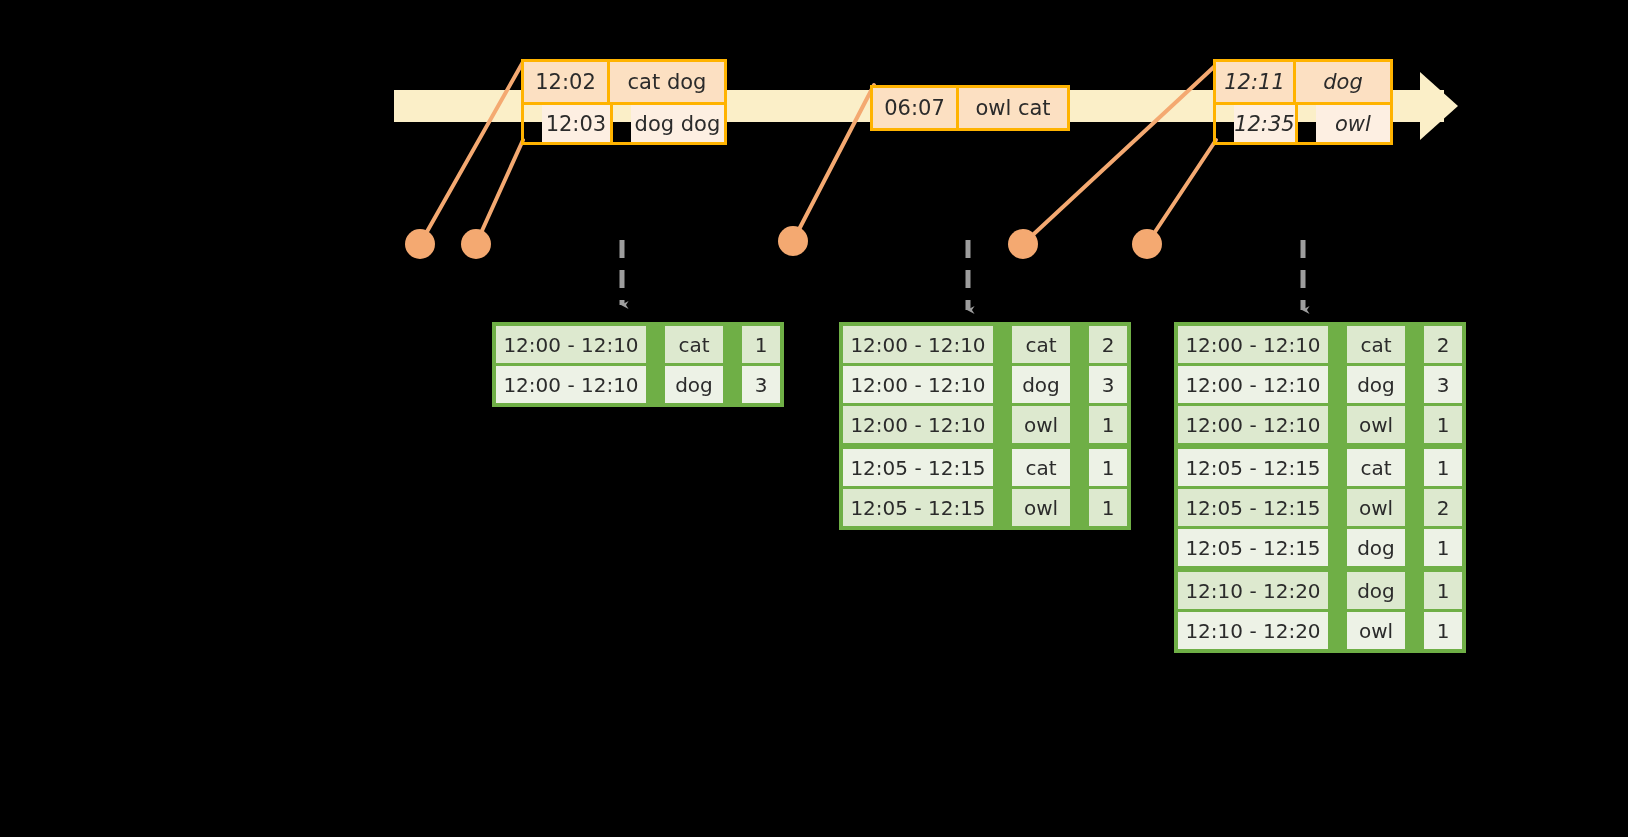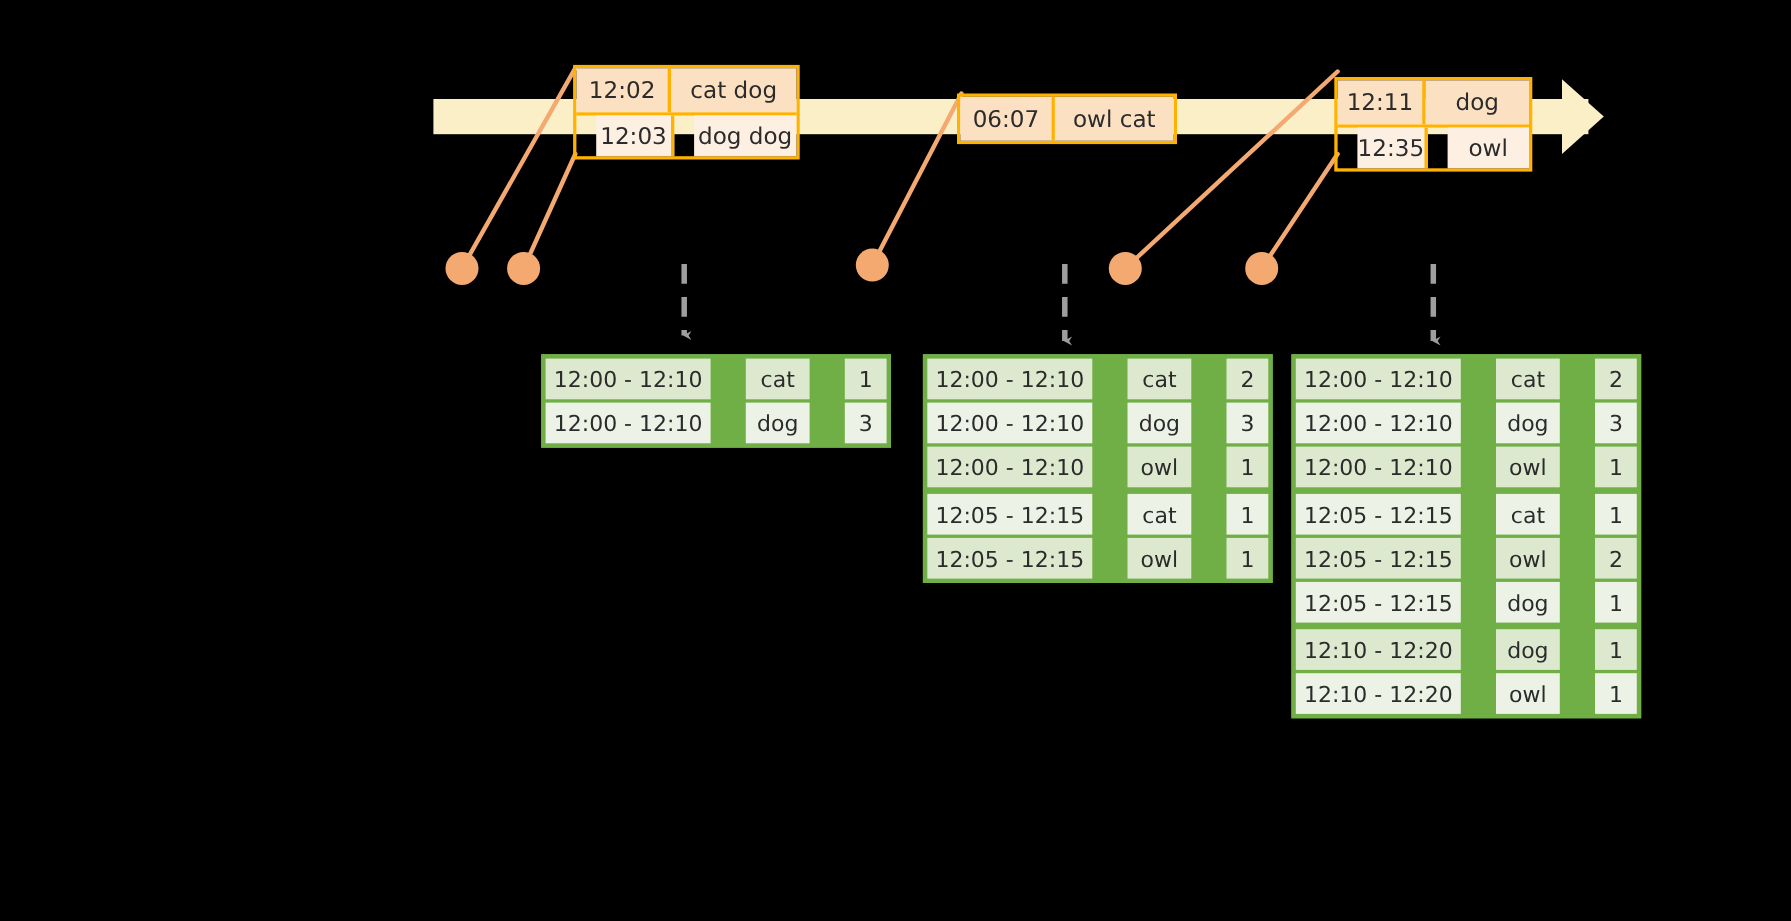--- a/index.html
+++ b/index.html
@@ -18,28 +18,28 @@
   .evt-row .c{
     display:flex;align-items:center;justify-content:center;
     font-size:21px;box-sizing:border-box;white-space:nowrap;
   }
   .evt-row .c.time{border-right:3px solid #FFB300;}
   .evt-row.dark .c{background:#FCE0C2;}
   .evt-row.light .c{background:#FDEFE2;margin-left:18px;}
 
   
   .gtable{position:absolute;border:4px solid #6FAF46;box-sizing:border-box;background:#6FAF46;}
-  .grow{display:flex;height:37px;box-sizing:border-box;gap:29px;}
+  .grow{display:flex;height:37px;box-sizing:border-box;}
   .grow + .grow{margin-top:3px;}
   .grow.gap{margin-top:6px;}
   .grow .gc{
     display:flex;align-items:center;justify-content:center;
     font-size:20px;box-sizing:border-box;white-space:nowrap;
   }
-  .grow .gc + .gc{margin-left:3px;text-align:center;}
+  .grow .gc + .gc{margin-left:19px;text-align:center;}
   .grow.dark .gc{background:#DDE9CF;}
   .grow.light .gc{background:#EDF2E6;}
   .gc.win{width:150px;}
   .gc.key{width:58px;}
   .gc.val{width:38px;}
 </style>
 </head>
 <body>
 
 <div id="stage">
@@ -89,21 +89,21 @@
     </div>
   </div>
 
   <div class="evt-group" style="left:870px;top:85px;width:200px;">
     <div class="evt-row dark">
       <div class="c time" style="width:86px">06:07</div>
       <div class="c words" style="width:108px">owl cat</div>
     </div>
   </div>
 
-  <div class="evt-group" style="left:1213px;top:70px;width:180px;">
+  <div class="evt-group" style="left:1213px;top:59px;width:180px;font-style:italic;">
     <div class="evt-row dark">
       <div class="c time" style="width:80px">12:11</div>
       <div class="c words" style="width:94px">dog</div>
     </div>
     <div class="evt-row light">
       <div class="c time" style="width:80px">12:35</div>
       <div class="c words" style="width:94px">owl</div>
     </div>
   </div>
 

